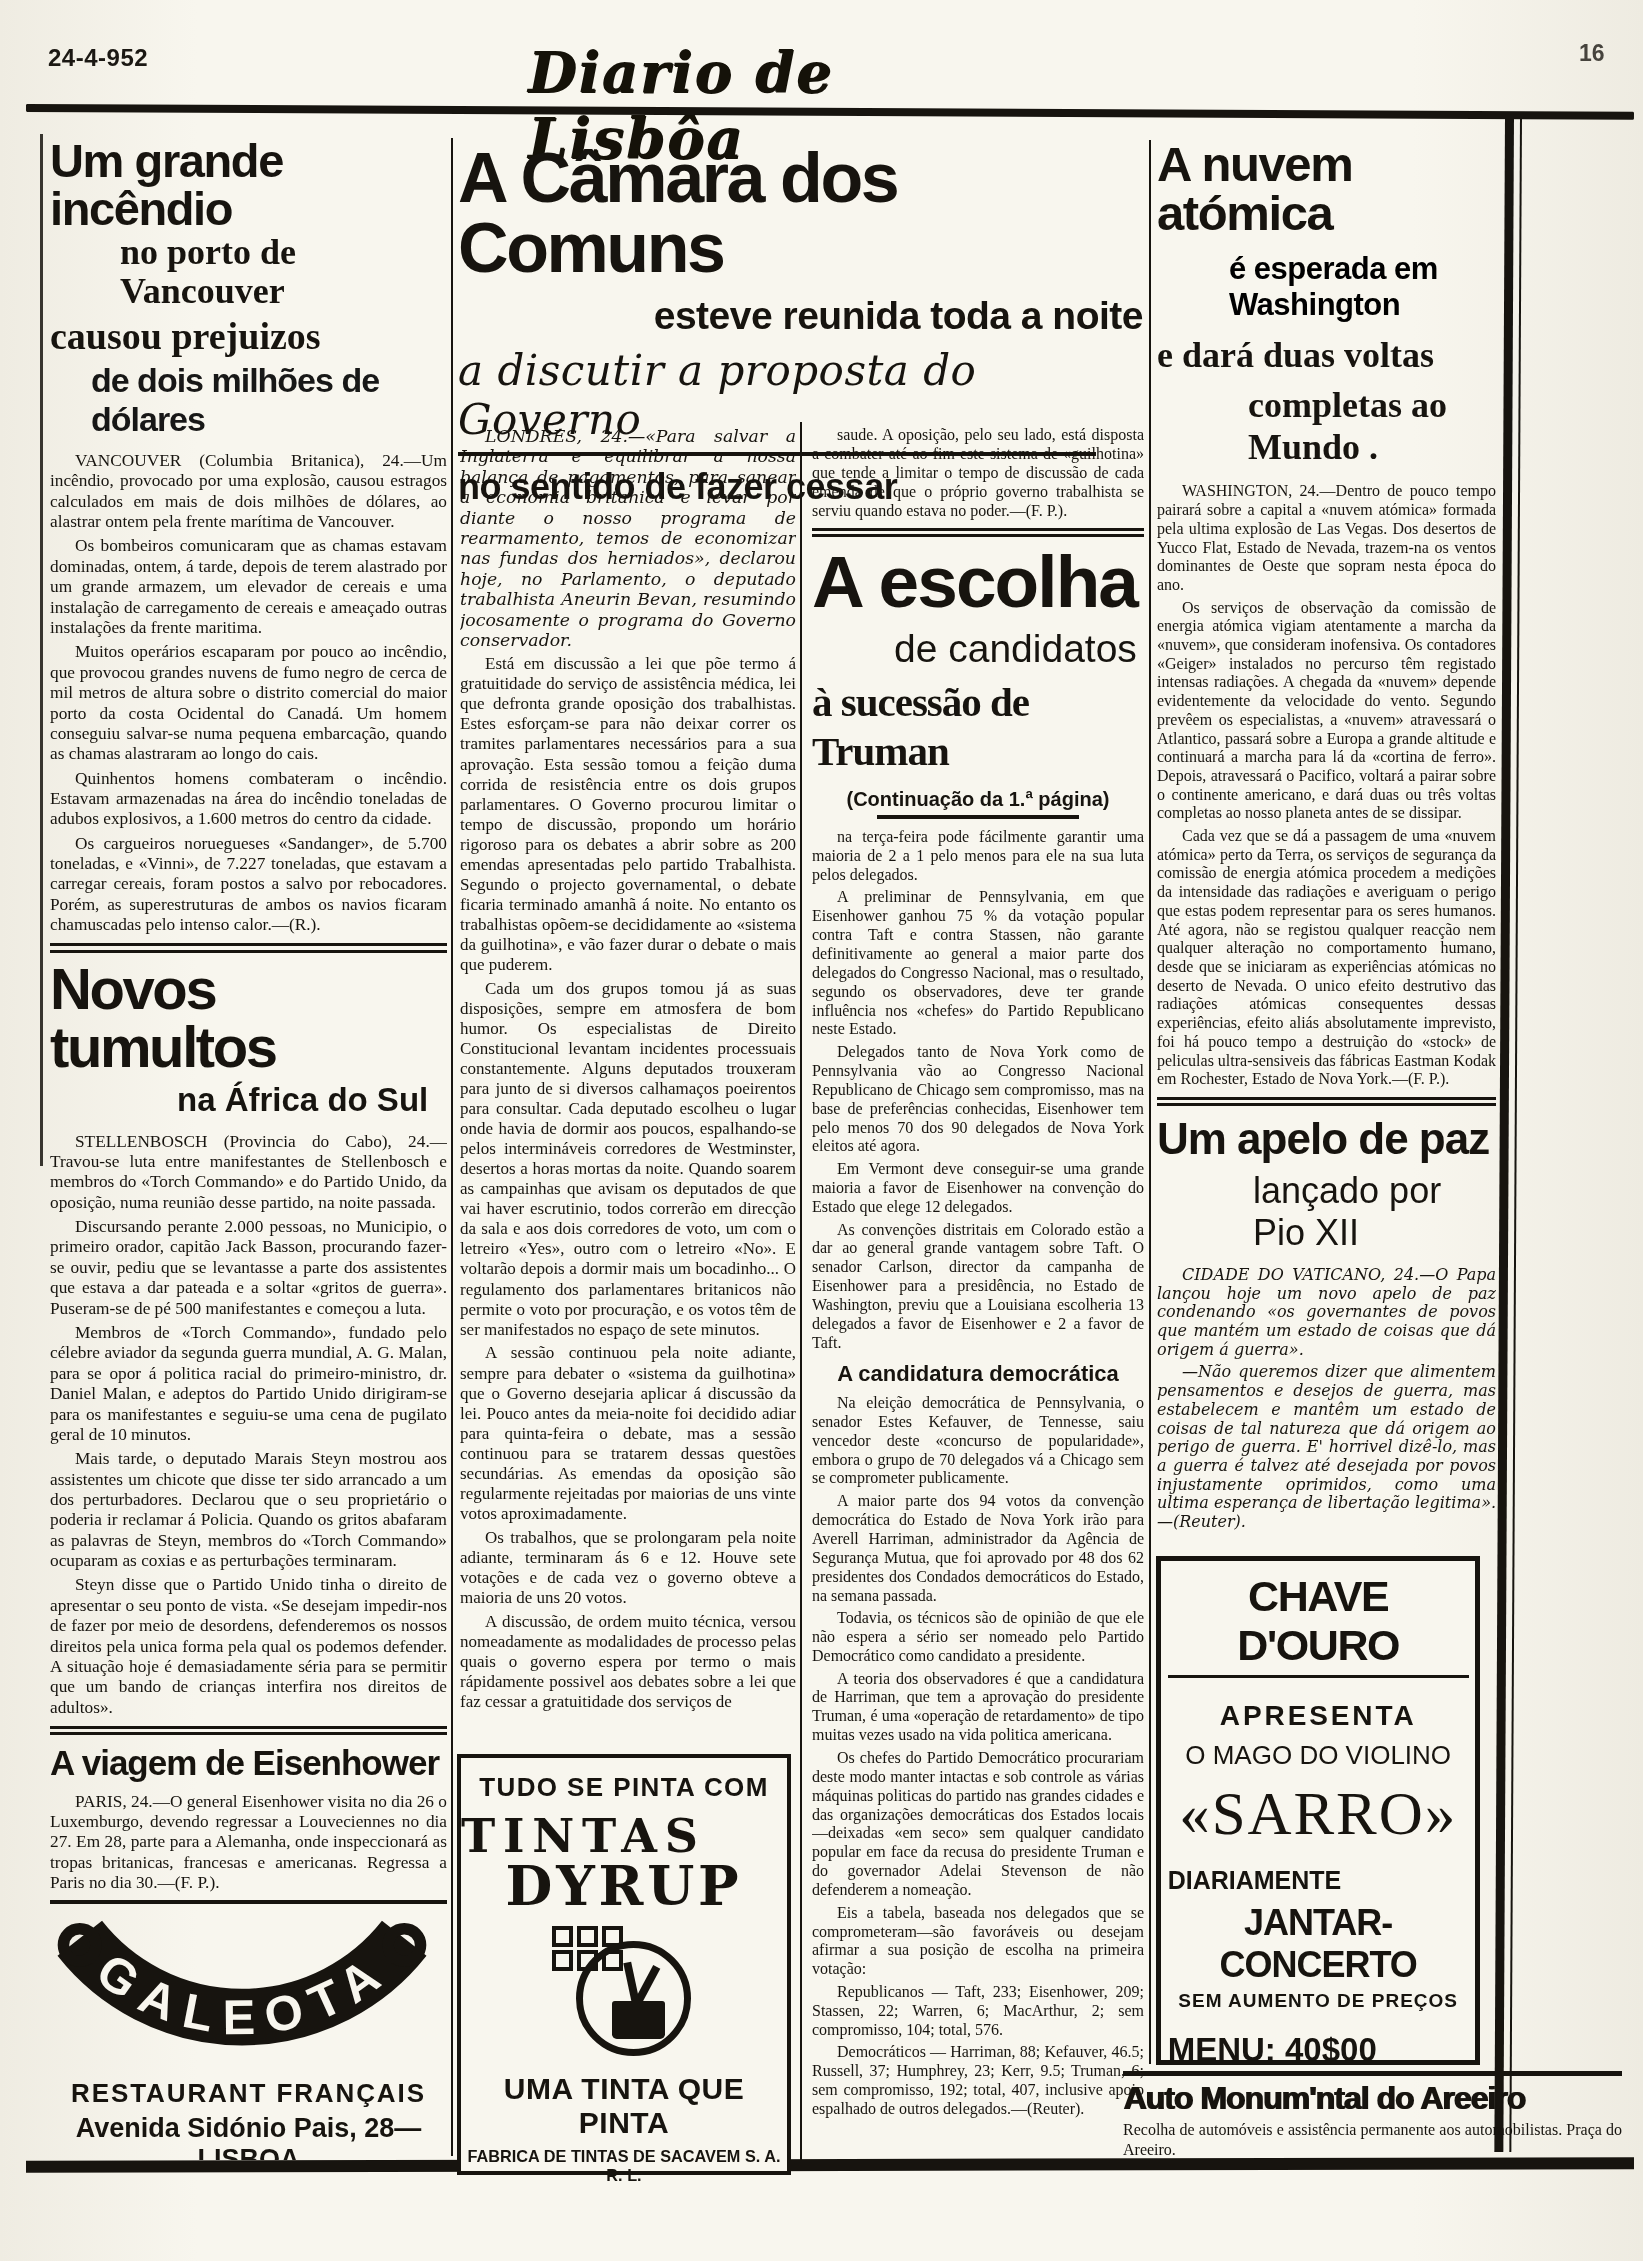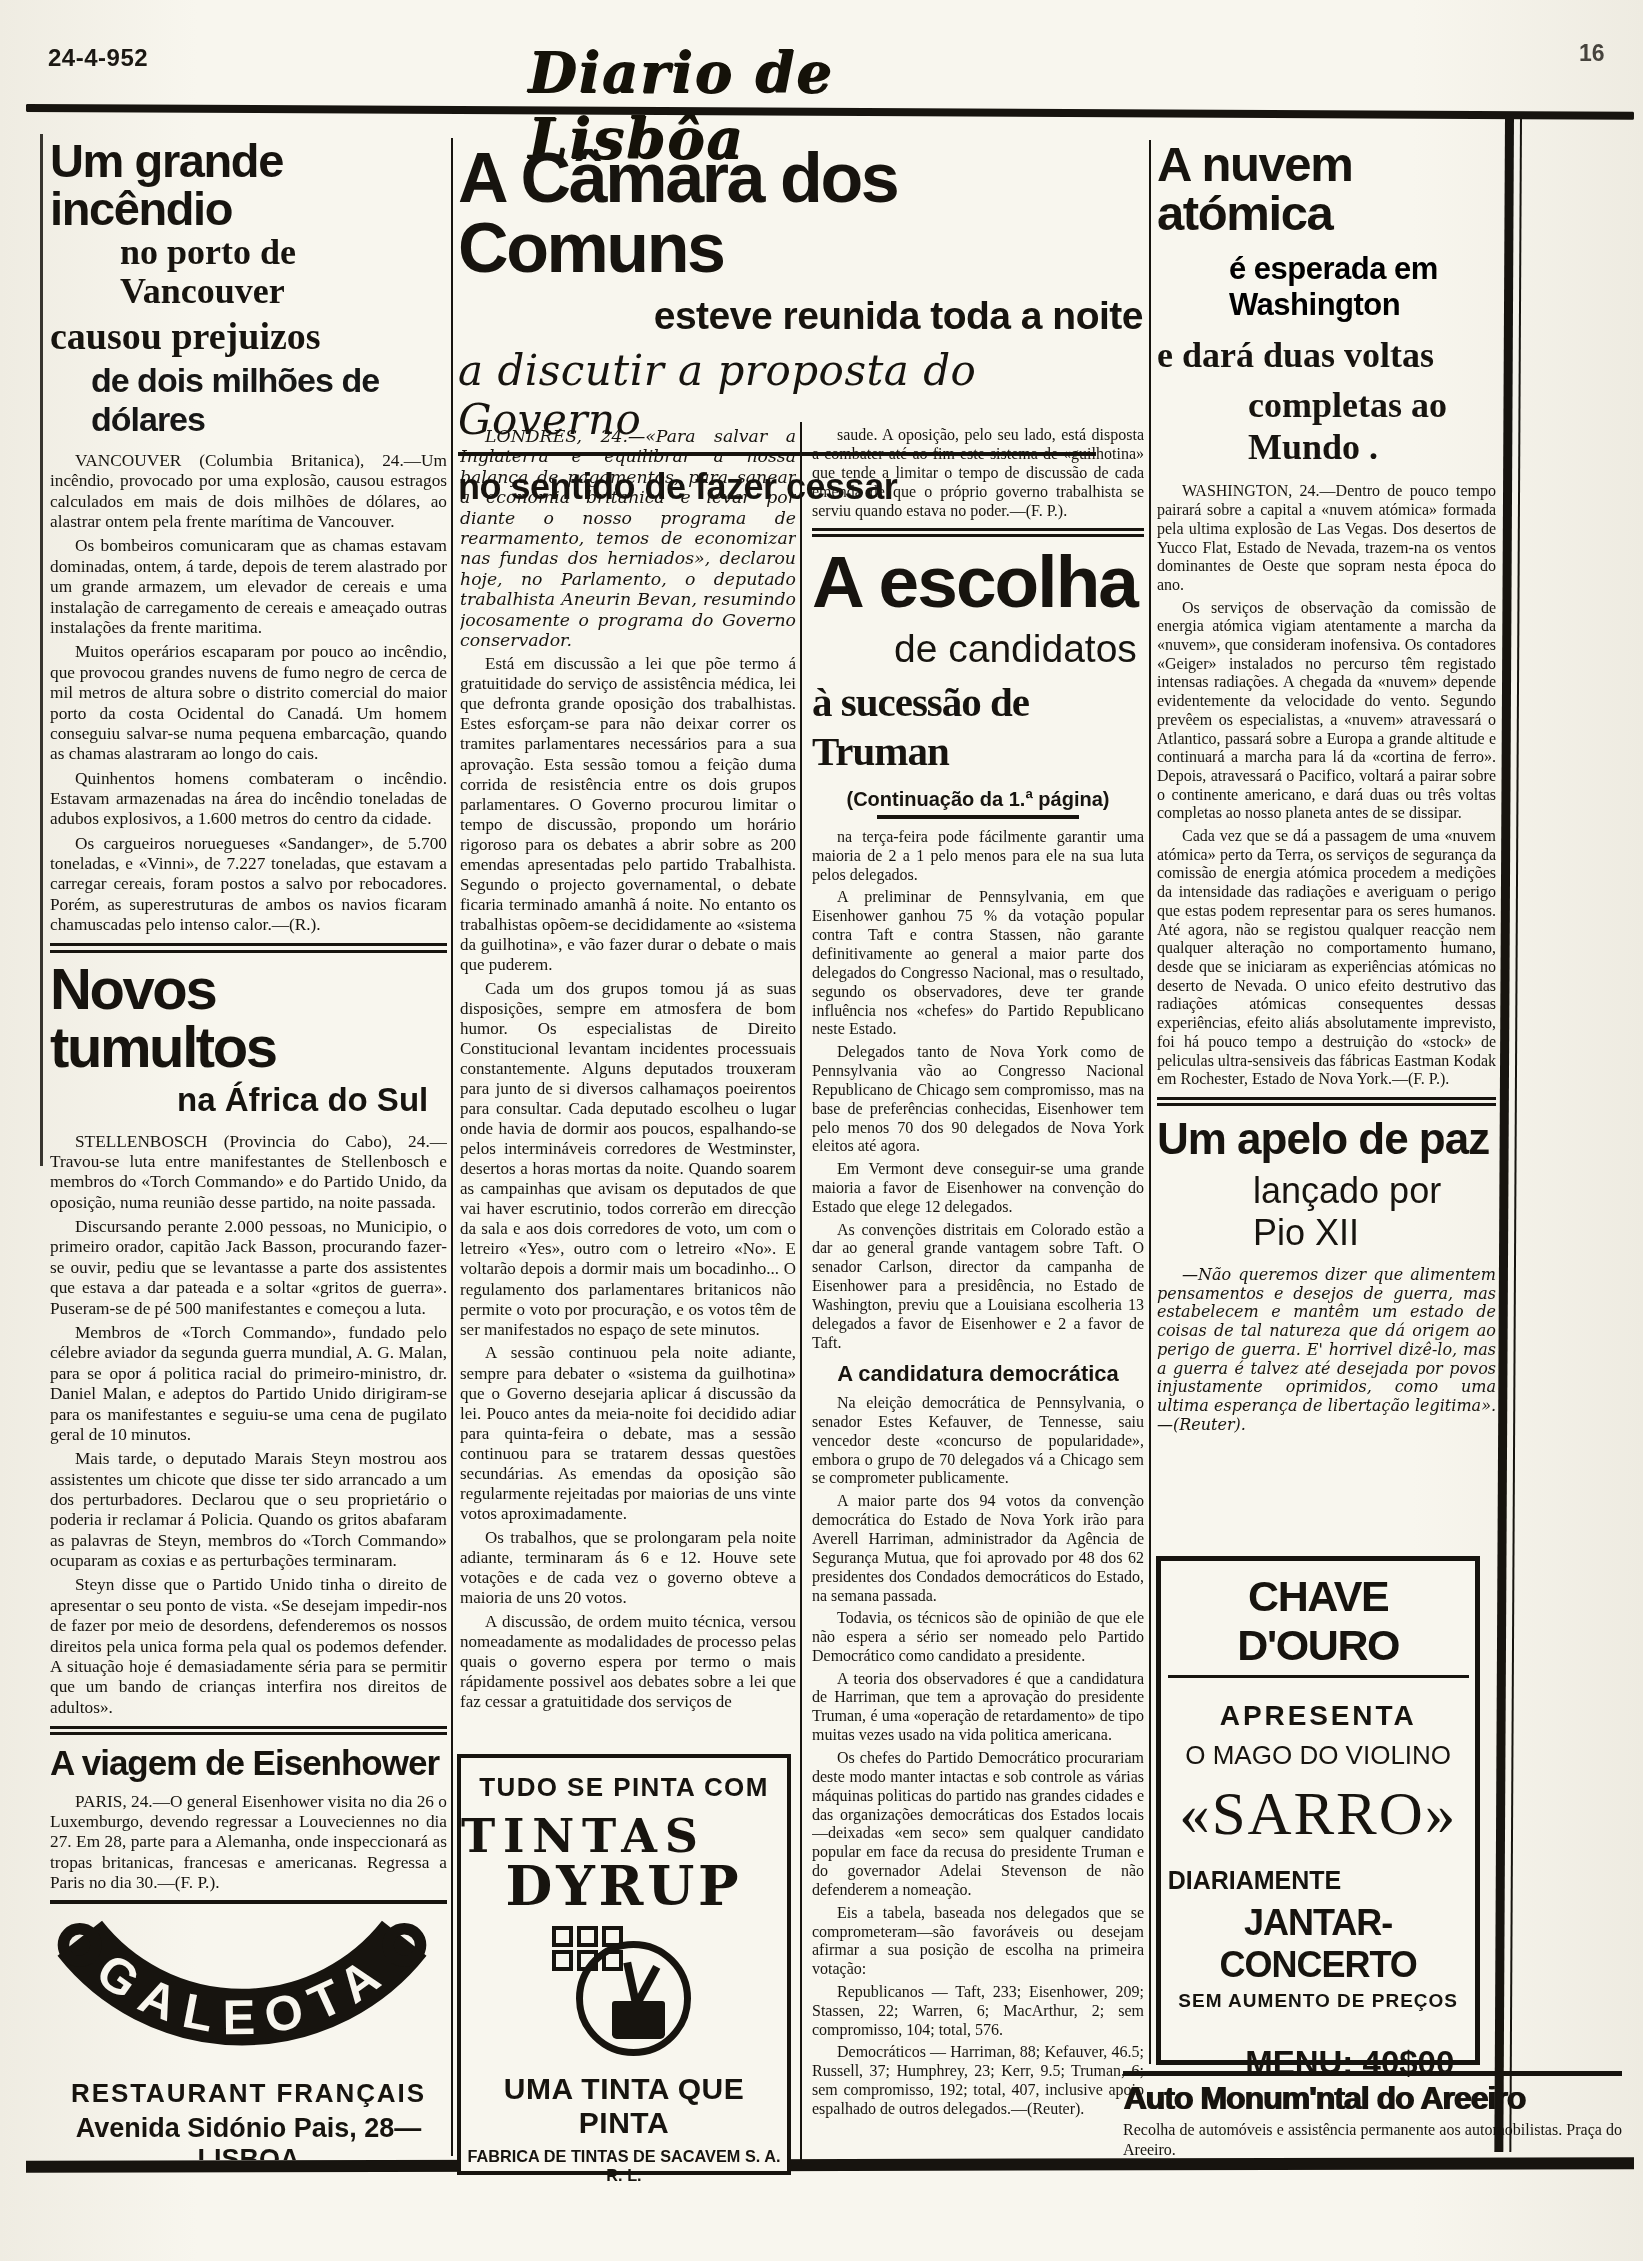--- a/index.html
+++ b/index.html
@@ -88,21 +88,21 @@
   
   .chave{position:absolute;left:1156px;top:1556px;width:301px;height:489px;border:5.8px solid #17140f;background:#f8f6ee;padding:4.8px 6.7px;}
   .ch1{font:bold 48px "Liberation Sans",sans-serif;letter-spacing:-1.9px;text-align:center;border-bottom:4.8px solid #17140f;padding-bottom:2.9px;}
   .ch2{font:bold 43px "Liberation Sans",sans-serif;letter-spacing:-1.4px;text-align:center;border-bottom:3.8px solid #17140f;padding:6.7px 0 4.8px 0;}
   .ch3{font:bold 28px "Liberation Sans",sans-serif;letter-spacing:2.9px;text-align:center;margin-top:22px;}
   .ch4{font:normal 26px "Liberation Sans",sans-serif;text-align:center;margin-top:7.7px;}
   .ch5{font-family:"Liberation Serif",serif;font-size:61px;text-align:center;letter-spacing:1.9px;margin-top:7.7px;}
   .ch6{font:bold 25px "Liberation Sans",sans-serif;margin-top:17.3px;}
   .ch7{font:bold 36px "Liberation Sans",sans-serif;letter-spacing:-1px;text-align:center;margin-top:6.7px;}
   .ch8{font:bold 19px "Liberation Sans",sans-serif;text-align:center;margin-top:4.8px;letter-spacing:1px;}
-  .ch9{font:bold 33px "Liberation Sans",sans-serif;text-align:right;margin-top:32px;padding-right:14.4px;}
+  .ch9{font:bold 33px "Liberation Sans",sans-serif;margin-top:19px;padding-right:14.4px;}
   
   .areeiro{position:absolute;left:1123px;top:2071px;width:499px;}
   .ar-bar{height:4.8px;background:#17140f;margin-bottom:3.8px;}
   .ar-title{font:bold 32px "Liberation Sans",sans-serif;letter-spacing:-1px;text-shadow:1.4px 0 0 #17140f;}
   .ar-body{font-size:16px;line-height:1.2;margin-top:3.8px;text-align:justify;}
 </style>
 </head>
 <body>
 
 <div class="sheet">
@@ -235,20 +235,21 @@
       <div class="h-atom3">e dará duas voltas</div>
       <div class="h-atom4">completas ao Mundo .</div>
       <p>WASHINGTON, 24.—Dentro de pouco tempo pairará sobre a capital a «nuvem atómica» formada pela ultima explosão de Las Vegas. Dos desertos de Yucco Flat, Estado de Nevada, trazem-na os ventos dominantes de Oeste que sopram nesta época do ano.</p>
       <p>Os serviços de observação da comissão de energia atómica vigiam atentamente a marcha da «nuvem», que consideram inofensiva. Os contadores «Geiger» instalados no percurso têm registado intensas radiações. A chegada da «nuvem» depende evidentemente da velocidade do vento. Segundo prevêem os especialistas, a «nuvem» atravessará o Atlantico, passará sobre a Europa a grande altitude e continuará a marcha para lá da «cortina de ferro». Depois, atravessará o Pacifico, voltará a pairar sobre o continente americano, e dará duas ou três voltas completas ao nosso planeta antes de se dissipar.</p>
       <p>Cada vez que se dá a passagem de uma «nuvem atómica» perto da Terra, os serviços de segurança da comissão de energia atómica procedem a medições da intensidade das radiações e averiguam o perigo que estas podem representar para os seres humanos. Até agora, não se registou qualquer reacção nem qualquer alteração no comportamento humano, desde que se iniciaram as experiências atómicas no deserto de Nevada. O unico efeito destrutivo das radiações atómicas consequentes dessas experiências, efeito aliás absolutamente imprevisto, foi há pouco tempo a destruição do «stock» de peliculas ultra-sensiveis das fábricas Eastman Kodak em Rochester, Estado de Nova York.—(F. P.).</p>
     </article>
     <div class="hr2"></div>
     <article class="apelo-body">
       <div class="h-apelo1">Um apelo de paz</div>
       <div class="h-apelo2">lançado por Pio XII</div>
+      <p>CIDADE DO VATICANO, 24.—O Papa lançou hoje um novo apelo de paz condenando «os governantes de povos que mantém um estado de coisas que dá origem á guerra».</p>
       <p>—Não queremos dizer que alimentem pensamentos e desejos de guerra, mas estabelecem e mantêm um estado de coisas de tal natureza que dá origem ao perigo de guerra. E' horrivel dizê-lo, mas a guerra é talvez até desejada por povos injustamente oprimidos, como uma ultima esperança de libertação legitima».—(Reuter).</p>
     </article>
   </section>
 
   <div class="chave">
     <div class="ch2">CHAVE D'OURO</div>
     <div class="ch3">APRESENTA</div>
     <div class="ch4">O MAGO DO VIOLINO</div>
     <div class="ch5">«SARRO»</div>
     <div class="ch6">DIARIAMENTE</div>

